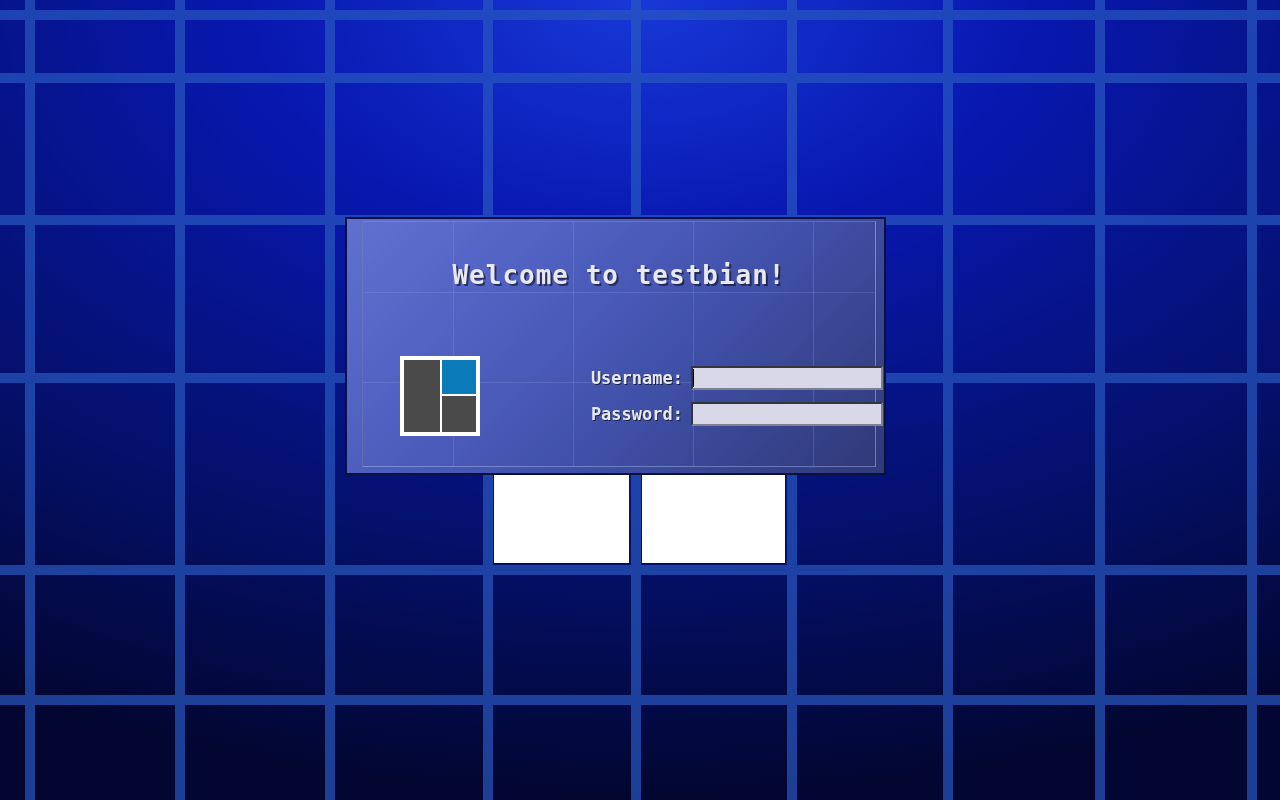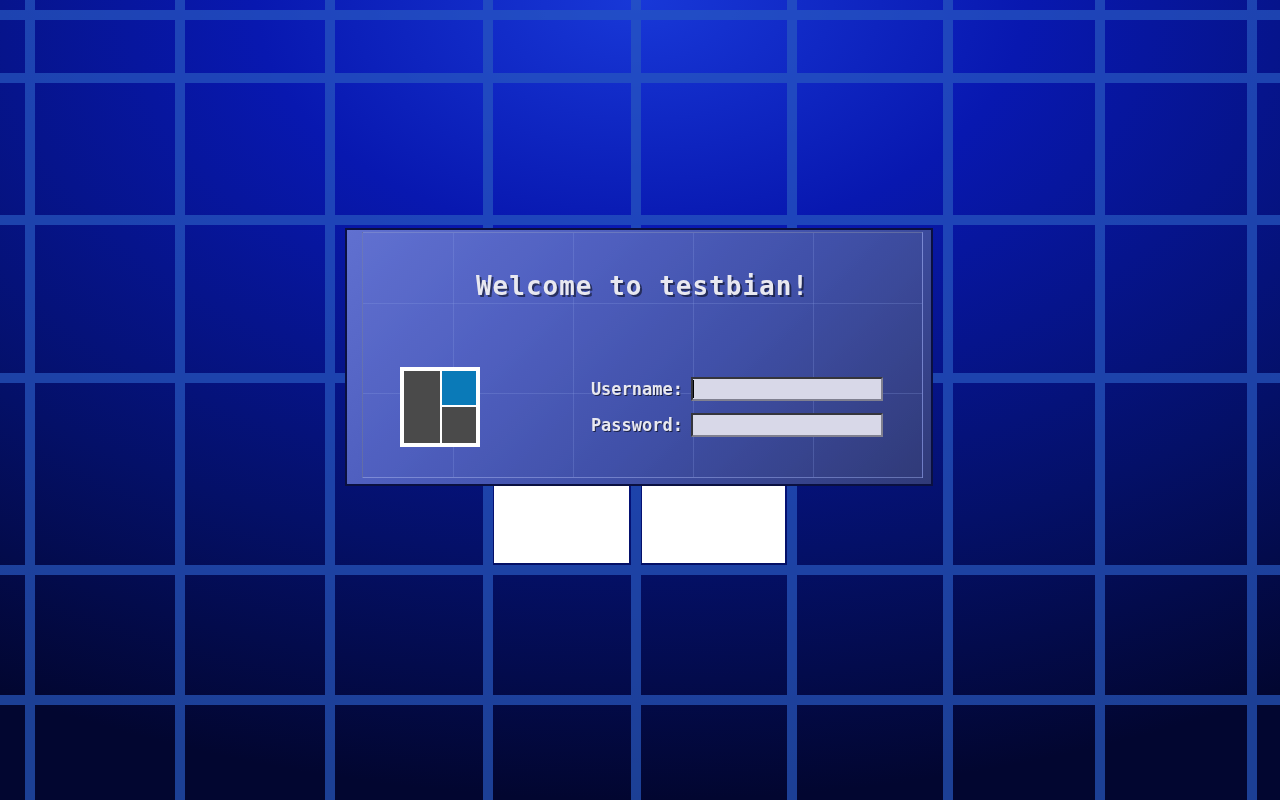--- a/index.html
+++ b/index.html
@@ -24,22 +24,22 @@
   .white-rect {
     position: absolute;
     background: #ffffff;
     z-index: 1;
   }
   
   
   .login-dialog {
     position: absolute;
     left: 345px;
-    top: 228px;
-    width: 588px;
+    top: 217px;
+    width: 541px;
     height: 258px;
     z-index: 10;
     border: 2px solid #0a1040;
     background: linear-gradient(135deg, #6070d0 0%, #5060c0 30%, #4050a8 60%, #303a78 100%);
     padding-left: 20px;
   }
   
   .login-inner {
     position: absolute;
     left: 15px;

